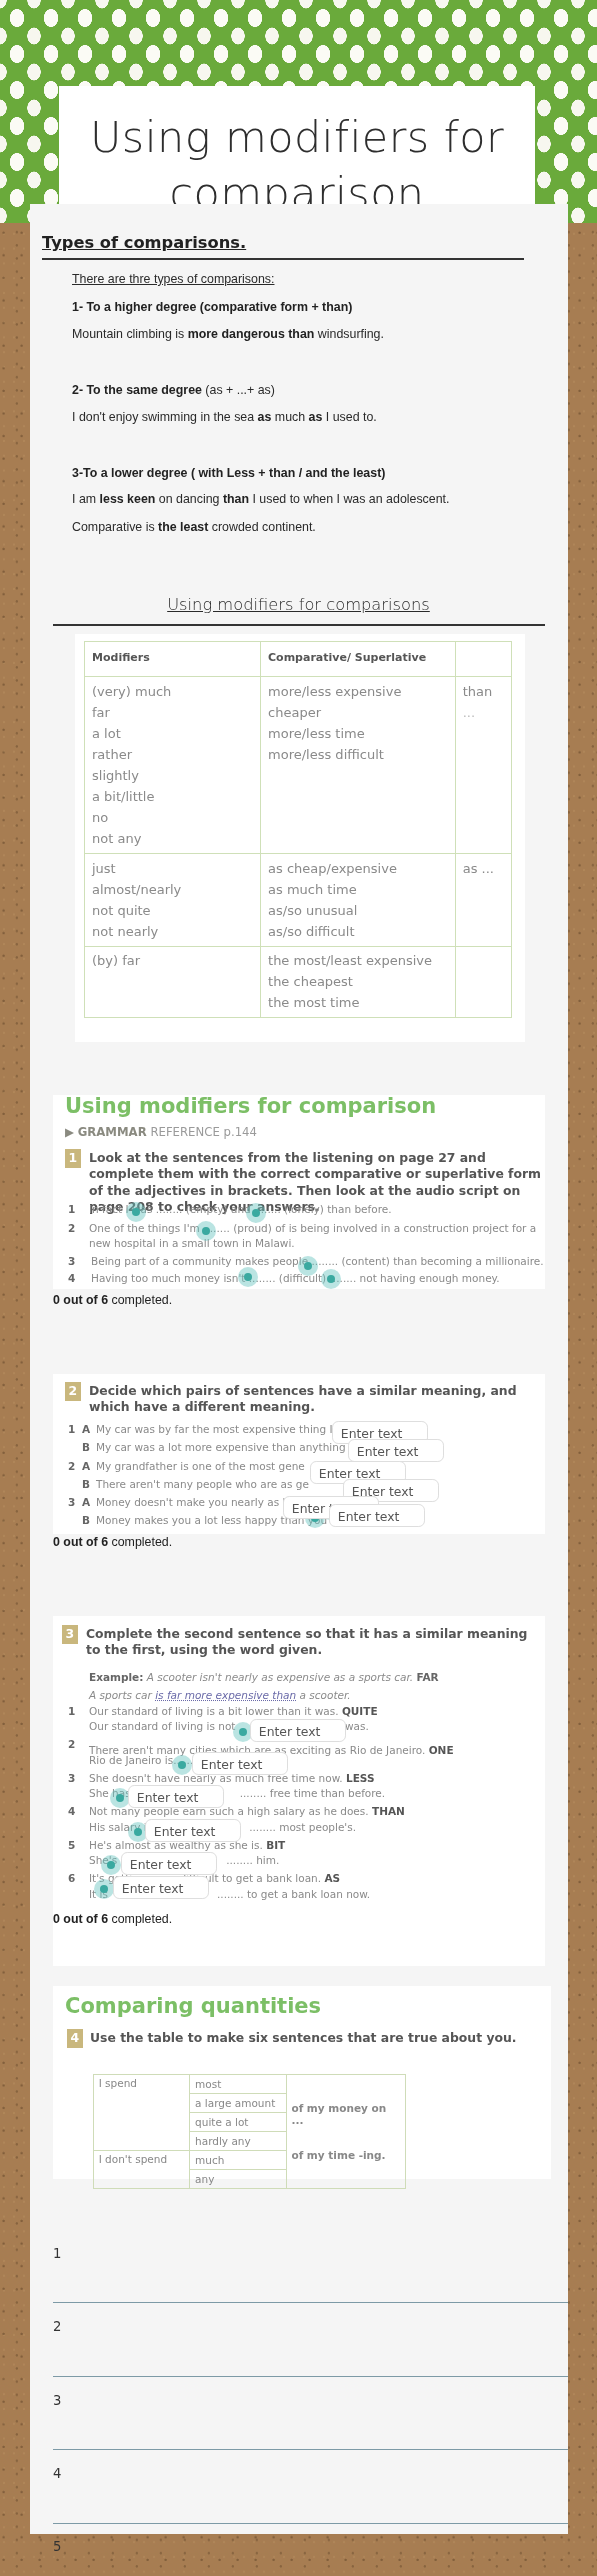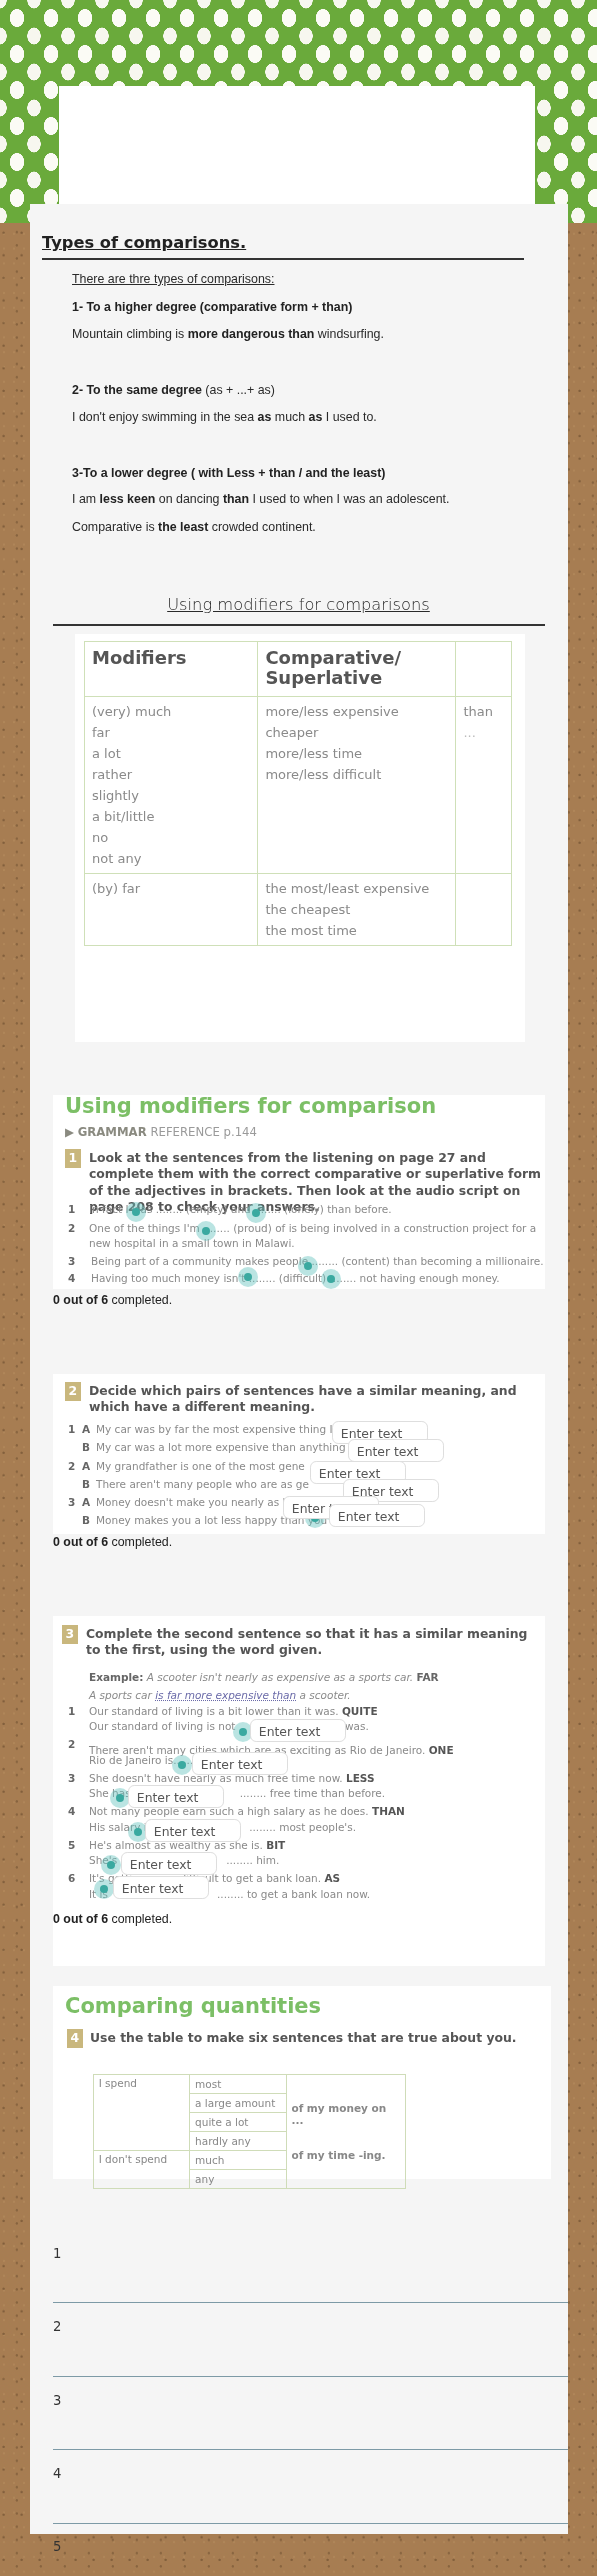--- a/index.html
+++ b/index.html
@@ -39,21 +39,21 @@
   .sec1 { position:absolute; left:42px; top:236px; width:482px; }
   .h2u { font-family:"DejaVu Sans", sans-serif; font-size:16.3px; text-decoration:underline; color:#222; margin:0; }
   .rule { height:1.6px; background:#333; margin:6.2px 0 0 0; }
   .p { font-family:"Liberation Sans", sans-serif; font-size:12.4px; color:#2a2a2a; margin:0; position:absolute; left:0; }
   .p b { color:#222; }
   .sec2-title { position:absolute; left:0; width:597px; top:595px; text-align:center; font-size:16.3px; text-decoration:underline; color:#2a2a2a; font-weight:300; }
   .sec2-rule { position:absolute; left:53px; width:492px; top:624px; height:1.6px; background:#333; }
   .img-panel { position:absolute; background:#ffffff; }
   .mtable { position:absolute; left:84px; top:641px; width:428px; border-collapse:collapse; font-family:"DejaVu Sans", sans-serif; font-size:13px; color:#8a8a8a; }
   .mtable td, .mtable th { border:1.2px solid #cfe0b8; vertical-align:top; padding:3.9px 7px; line-height:21px; text-align:left; }
-  .mtable th { color:#555; font-weight:bold; font-size:18px; line-height:20px; padding-top:6.2px; padding-bottom:7.8px; }
+  .mtable th { color:#555; font-weight:bold; font-size:11px; line-height:20px; padding-top:6.2px; padding-bottom:7.8px; }
   .green-title { font-family:"DejaVu Sans", sans-serif; font-weight:bold; color:#7cbf66; font-size:21px; position:absolute; }
   .gram { position:absolute; font-size:11.7px; color:#9a9a9a; }
   .gram b { color:#8a8a80; }
   .badge { position:absolute; width:15.6px; height:18.7px; background:#c9b77d; color:#fff; font-weight:bold; font-size:12.4px; text-align:center; line-height:18.7px; }
   .instr { position:absolute; font-size:12.4px; color:#555; line-height:16.3px; font-weight:bold; }
   .line { position:absolute; font-size:10.5px; color:#8a8a8a; white-space:nowrap; }
   .num { position:absolute; font-size:10.5px; color:#666; font-weight:bold; }
   .lbl { position:absolute; font-size:10.5px; color:#666; font-weight:bold; }
   .dot { position:absolute; width:20px; height:20px; border-radius:50%; background:rgba(101,196,190,.45); }
   .dot::after { content:""; position:absolute; left:6.2px; top:6.2px; width:7.8px; height:7.8px; border-radius:50%; background:#3aa9a0; }
@@ -64,21 +64,22 @@
   .qtable td { border:0.8px solid #cfdcb8; padding:0 4.7px; height:18px; vertical-align:middle; }
   .ansnum { position:absolute; left:53px; font-size:13.2px; color:#333; font-family:"DejaVu Sans", sans-serif; }
   .ansline { position:absolute; left:53px; width:515px; height:0.8px; background:#7d9aa6; }
 </style>
 </head>
 <body>
 
 <div class="banner"></div>
 <div class="title-box">
   <h1>
-    <br>
+    <span>Using modifiers for</span><br>
+    <span>comparison</span>
   </h1>
 </div>
 
 <div class="card" style="top:204px; height:2330px;"></div>
 
 <div class="sec1" style="top:233px;">
   <h2 class="h2u">Types of comparisons.</h2>
   <div class="rule"></div>
 </div>
 <p class="p" style="left:72px; top:272px; text-decoration:underline;"><span>There are thre types of comparisons:</span></p>
@@ -113,20 +114,37 @@
         </td>
     <td>
           <div>more/less expensive</div>
           <div>cheaper</div>
           <div>more/less time</div>
           <div>more/less difficult</div>
         </td>
     <td>
           <div>than</div>
           <div style="color:#bbb">...</div>
+        </td>
+  </tr>
+  <tr>
+    <td>
+          <div>just</div>
+          <div>almost/nearly</div>
+          <div>not quite</div>
+          <div>not nearly</div>
+        </td>
+    <td>
+          <div>as cheap/expensive</div>
+          <div>as much time</div>
+          <div>as/so unusual</div>
+          <div>as/so difficult</div>
+        </td>
+    <td>
+          <div>as ...</div>
         </td>
   </tr>
   <tr>
     <td>
           <div>(by) far</div>
         </td>
     <td>
           <div>the most/least expensive</div>
           <div>the cheapest</div>
           <div>the most time</div>

